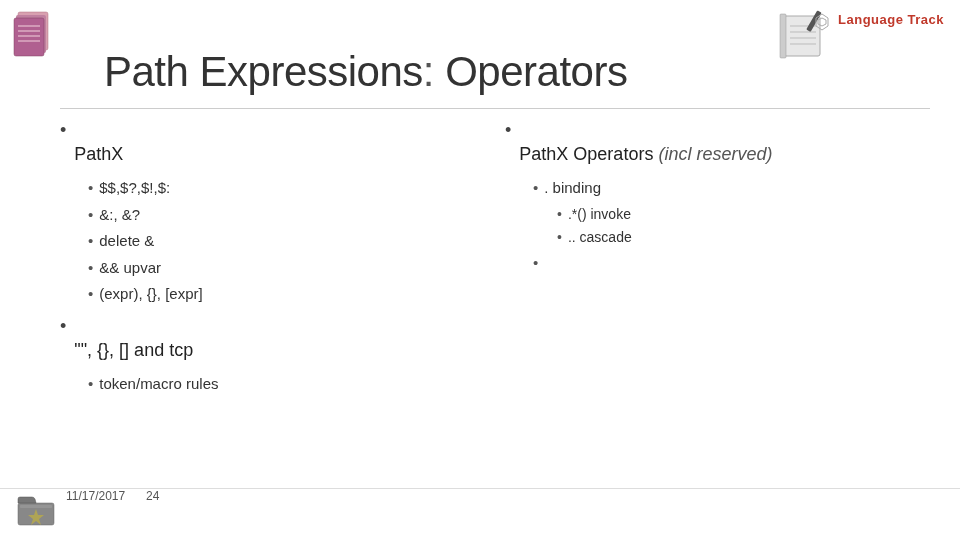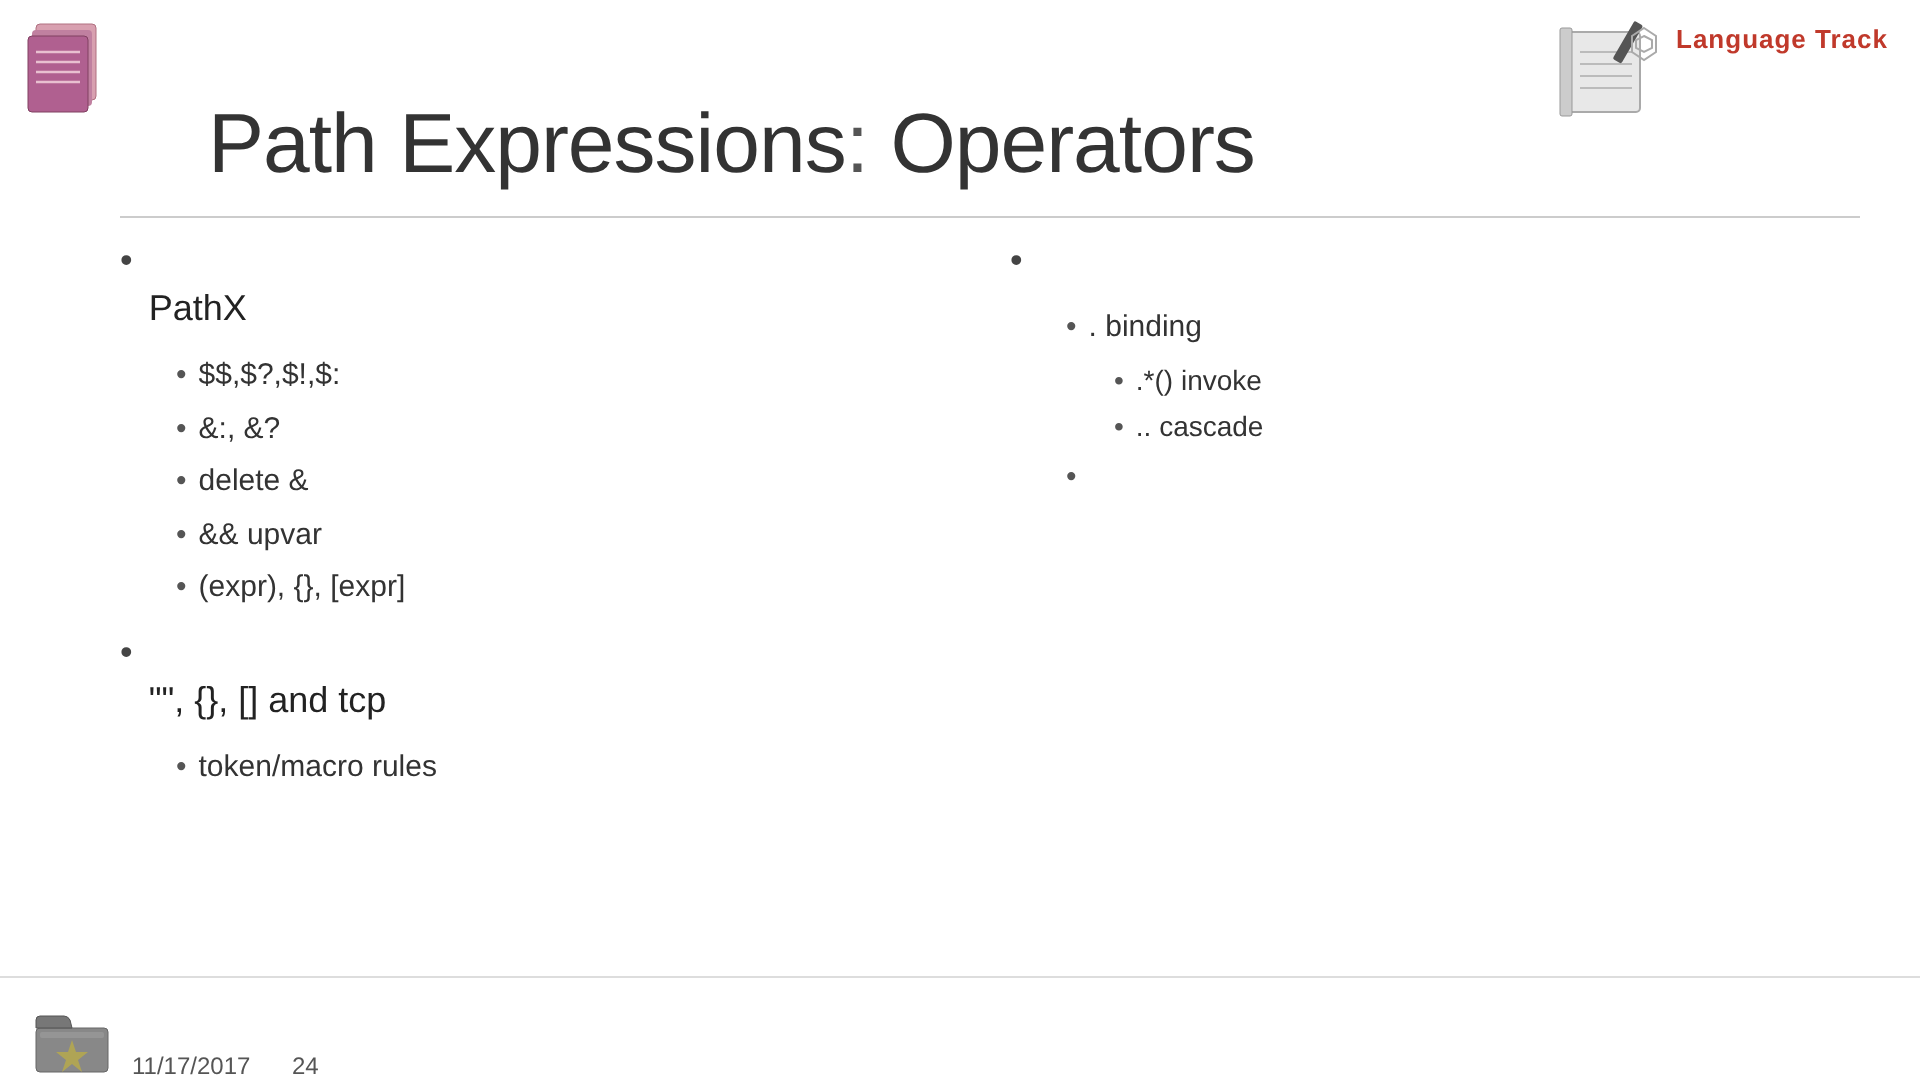--- a/index.html
+++ b/index.html
@@ -179,21 +179,21 @@
     }
 
     
     .footer {
       position: absolute;
       bottom: 0;
       left: 0;
       right: 0;
       height: 52px;
       display: flex;
-      align-items: flex-end;
+      align-items: flex-start;
       padding: 0 16px;
       border-top: 1px solid #ddd;
     }
 
     .footer-left-icon {
       width: 40px;
       height: 40px;
       margin-right: 10px;
     }
 
@@ -306,20 +306,24 @@
           <span class="sub-text">token/macro rules</span>
         </div>
       </div>
 
     </div>
 
     <div class="right-col">
 
       <div class="section-bullet">
         <span class="bullet-dot">•</span>
+        <span class="bullet-text">
+          <span>PathX Operators</span>
+          <span class="italic"> <span>(incl reserved)</span></span>
+        </span>
       </div>
 
       <div class="sub-bullets">
         <div class="sub-bullet">
           <span class="sub-dot">•</span>
           <span class="sub-text">. binding</span>
         </div>
         <div class="sub-sub-bullets">
           <div class="sub-sub-bullet">
             <span class="sub-sub-dot">•</span>

